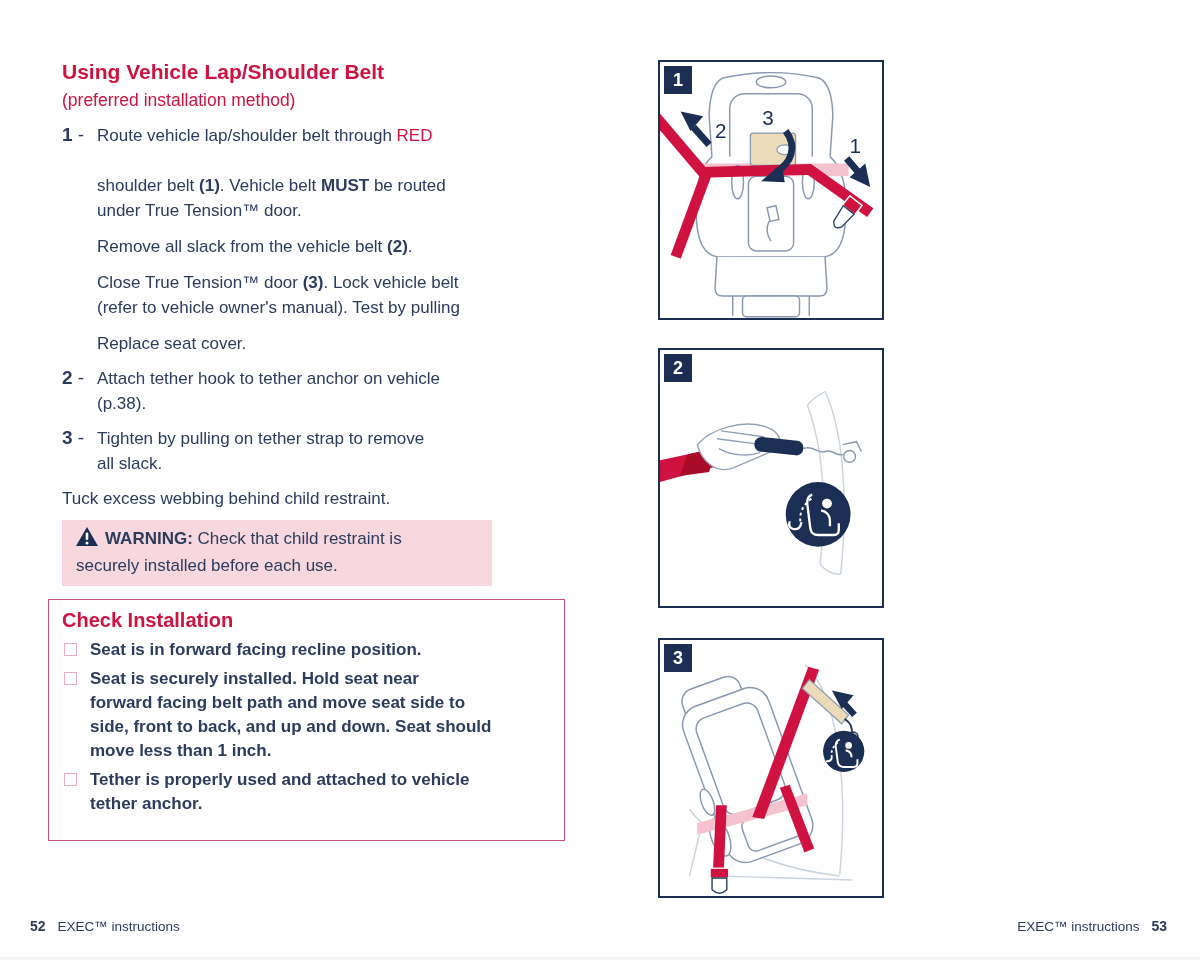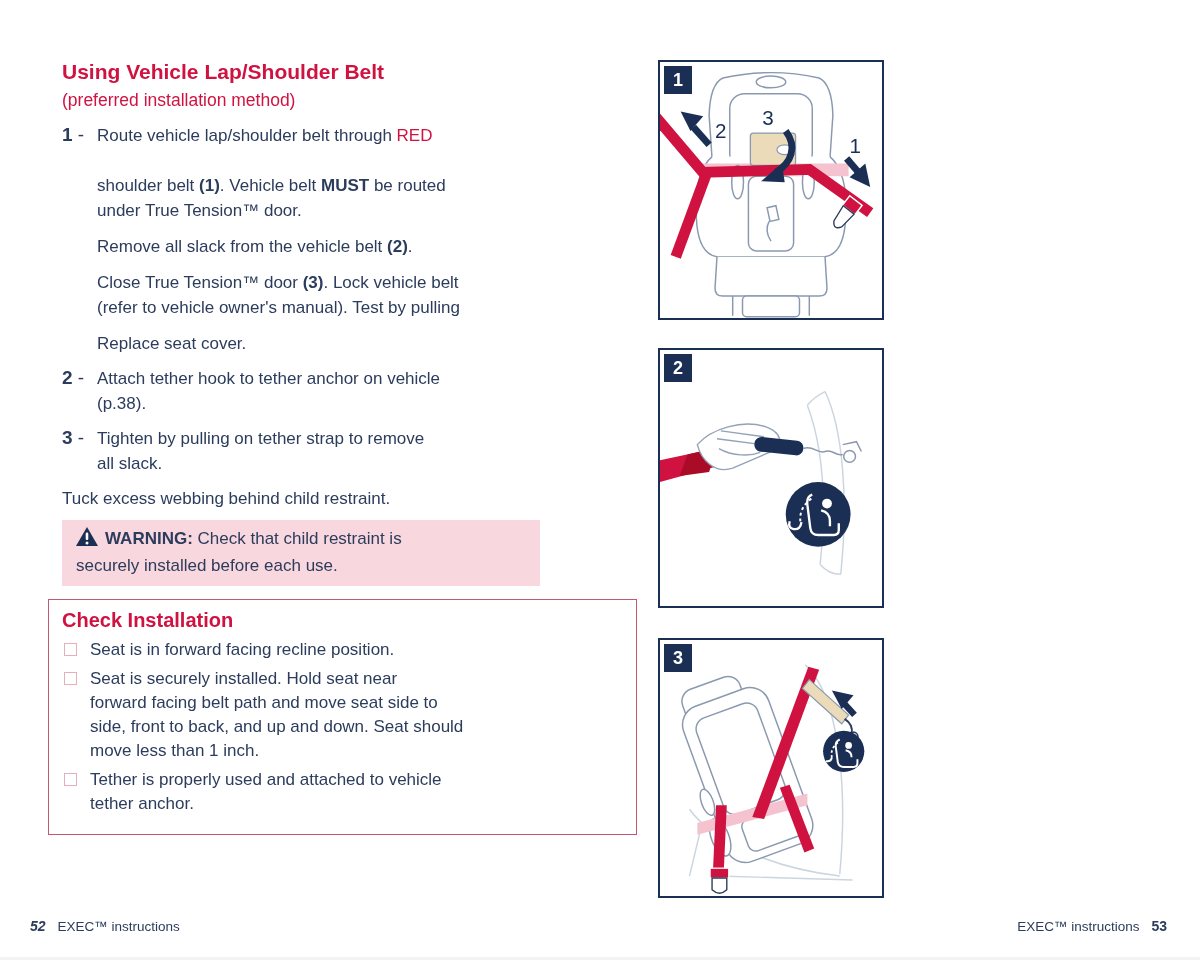--- a/index.html
+++ b/index.html
@@ -35,34 +35,34 @@
   }
   .page-subtitle{
     font-size:17.5px; line-height:24px; color:var(--red); margin-top:3px;
   }
   .step{display:flex; margin-top:11px;}
   .step-num{flex:none; width:35px; font-size:19px; line-height:24px;}
   .step-body{flex:1;}
   .sub-para{margin-left:35px; margin-top:11px;}
   .para{margin-top:10px;}
   .warning-box{
-    margin-top:9px; width:478px; background:var(--warn-bg);
+    margin-top:9px; width:430px; background:var(--warn-bg);
     padding:6px 14px 8px 14px;
   }
   .warn-icon{display:inline-block; vertical-align:-2px; margin-right:7px;}
   .check-box{
-    margin-top:13px; margin-left:-14px; width:589px;
+    margin-top:13px; margin-left:-14px; width:517px;
     border:1.5px solid var(--box-border);
-    padding:7px 12px 18px 13px;
+    padding:7px 12px 24px 13px;
   }
   .check-title{
     font-size:20px; line-height:26px; font-weight:bold; color:var(--red);
     margin-bottom:4px;
   }
-  .check-item{display:flex; margin-top:5px; line-height:24px;}
+  .check-item{display:flex; margin-top:5px; line-height:24px;font-weight:bold;}
   .checkbox{
     flex:none; width:13px; height:13px; margin:5px 13px 0 2px;
     border:1.5px solid var(--chk-border); background:#fff;
   }
   .panel{
     position:absolute; left:658px; width:226px; height:260px;
     border:2px solid var(--navy-dark); background:#fff;
   }
   .panel-1{top:60px;} .panel-2{top:348px;} .panel-3{top:638px;}
   .panel-num{
@@ -71,21 +71,21 @@
     display:flex; align-items:center; justify-content:center; z-index:2;
   }
   .panel svg{position:absolute; left:0; top:0; width:100%; height:100%;}
   .footer-left{
     position:absolute; left:30px; top:918px; font-size:13.5px; color:var(--navy);
   }
   .footer-right{
     position:absolute; right:33px; top:918px; font-size:13.5px; color:var(--navy);
   }
   .page-num{font-weight:bold; font-size:14px;}
-  .footer-left .page-num{margin-right:12px;font-style:italic;}
+  .footer-left .page-num{margin-right:12px;}
   .footer-right .page-num{margin-left:12px;}
   .svg-label{font-family:"Liberation Sans",sans-serif; font-size:21px; fill:var(--navy-dark);}
   .bottom-edge{position:absolute; left:0; right:0; bottom:0; height:3px; background:#f2f3f5;}
 </style>
 </head>
 <body>
 
 <div class="content">
 
   <h1 class="page-title">Using Vehicle Lap/Shoulder Belt</h1>

